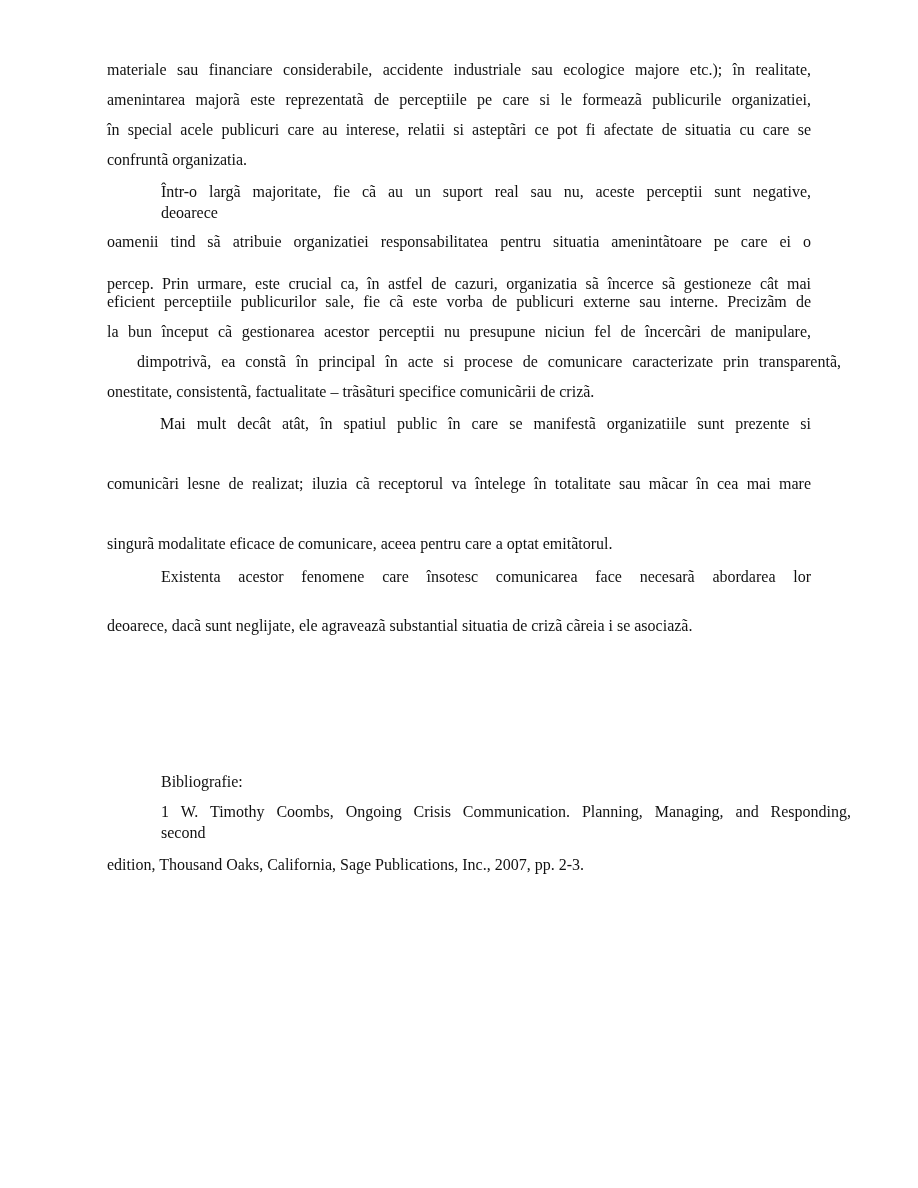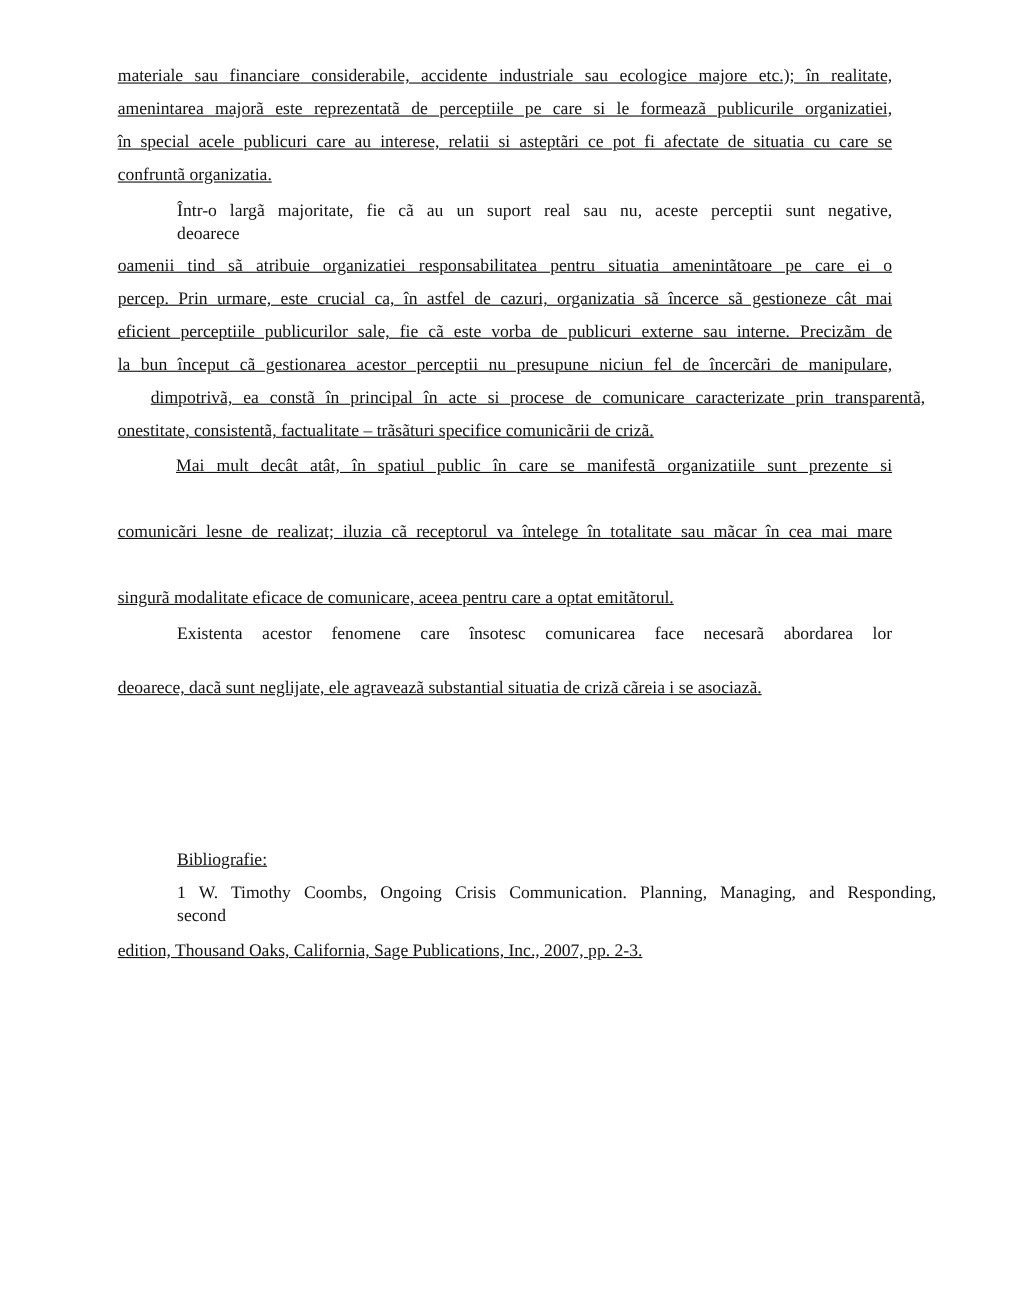--- a/index.html
+++ b/index.html
@@ -20,21 +20,20 @@
       position: absolute;
       left: 0; top: 0;
       width: 918px; height: 1188px;
     }
     .line {
       position: absolute;
       left: 107px;
       width: 704px;
       white-space: nowrap;
       line-height: 20px;
-      text-decoration: underline;
     }
     .justify {
       text-align: justify;
       text-align-last: justify;
       white-space: normal;
     }
     .ind {
       left: 161px;
       width: 650px;
     }
@@ -61,21 +60,21 @@
   <div class="line justify" style="top:60px;">materiale sau financiare considerabile, accidente industriale sau ecologice majore etc.); în realitate,</div>
   <div class="line justify" style="top:90px;">amenintarea majorã este reprezentatã de perceptiile pe care si le formeazã publicurile organizatiei,</div>
   <div class="line justify" style="top:120px;">în special acele publicuri care au interese, relatii si asteptãri ce pot fi afectate de situatia cu care se</div>
   <div class="line" style="top:150px;">confruntã organizatia.</div>
 
   <div class="ind-block" style="top:181px;">
     <span class="first">Într-o largã majoritate, fie cã au un suport real sau nu, aceste perceptii sunt negative,</span>
     <span class="second">deoarece</span>
   </div>
   <div class="line justify" style="top:232px;">oamenii tind sã atribuie organizatiei responsabilitatea pentru situatia amenintãtoare pe care ei o</div>
-  <div class="line justify" style="top:262px;">percep. Prin urmare, este crucial ca, în astfel de cazuri, organizatia sã încerce sã gestioneze cât mai</div>
+  <div class="line justify" style="top:274px;">percep. Prin urmare, este crucial ca, în astfel de cazuri, organizatia sã încerce sã gestioneze cât mai</div>
   <div class="line justify" style="top:292px;">eficient perceptiile publicurilor sale, fie cã este vorba de publicuri externe sau interne. Precizãm de</div>
   <div class="line justify" style="top:322px;">la bun început cã gestionarea acestor perceptii nu presupune niciun fel de încercãri de manipulare,</div>
   <div class="line justify" style="top:352px;margin-left:30px;">dimpotrivã, ea constã în principal în acte si procese de comunicare caracterizate prin transparentã,</div>
   <div class="line" style="top:382px;">onestitate, consistentã, factualitate – trãsãturi specifice comunicãrii de crizã.</div>
 
   <div class="line justify" style="top:414px; left:160px; width:651px;">Mai mult decât atât, în spatiul public în care se manifestã organizatiile sunt prezente si</div>
   <div class="line justify" style="top:474px;">comunicãri lesne de realizat; iluzia cã receptorul va întelege în totalitate sau mãcar în cea mai mare</div>
   <div class="line" style="top:534px;">singurã modalitate eficace de comunicare, aceea pentru care a optat emitãtorul.</div>
 
   <div class="ind-block" style="top:566px;">

